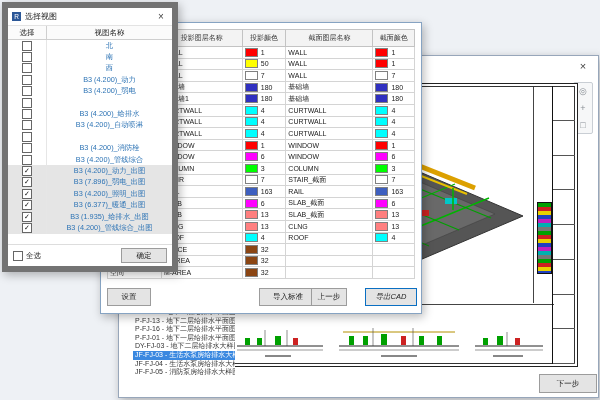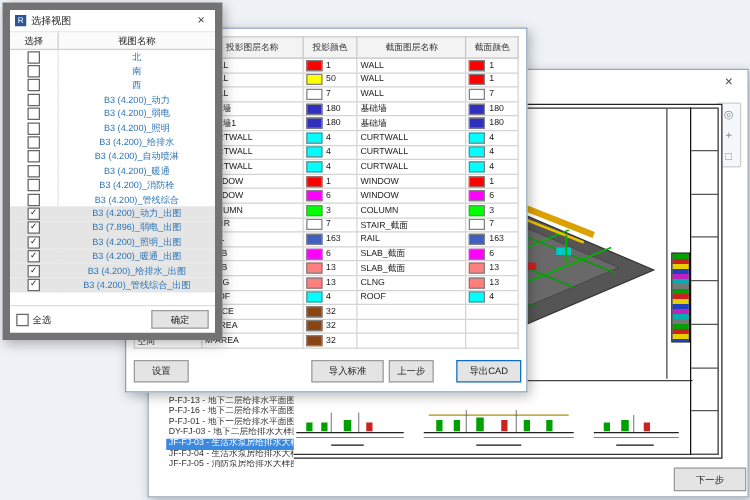--- a/index.html
+++ b/index.html
@@ -38,23 +38,23 @@
   .layer-dialog{left:100px;top:22px;width:322px;height:292px;border:1px solid #86a3c2;z-index:20;padding:6px;box-sizing:border-box;}
   table.layers{border-collapse:collapse;table-layout:fixed;width:308px;font-size:7px;}
   table.layers th{height:14px;background:#f3f3f3;border:1px solid #c3c3c3;font-weight:normal;color:#333;
                   white-space:nowrap;overflow:hidden;}
   table.layers td{height:10.6px;border:1px solid #d4d4d4;padding:0 2px;white-space:nowrap;overflow:hidden;background:#fff;}
   table.layers td.cat{color:#333;}
   .sw{display:inline-block;width:11px;height:7px;border:1px solid #808080;vertical-align:middle;margin-right:3px;}
   .cnum{vertical-align:middle;}
   .ld-buttons .btn{position:absolute;height:18px;}
   .btn-settings{left:6px;bottom:7px;width:44px;}
-  .btn-import{left:148px;bottom:7px;width:58px;}
+  .btn-import{left:158px;bottom:7px;width:58px;}
   .btn-prev{left:210px;bottom:7px;width:36px;}
-  .btn-export{left:264px;bottom:7px;width:52px;border-color:#0a6fc2;}
+  .btn-export{left:264px;bottom:7px;width:52px;border-color:#0a6fc2;font-style:italic;}
 
   
   .view-dialog{left:2px;top:2px;width:164px;height:258px;border:6px solid #737373;z-index:30;}
   .vd-title{height:17px;display:flex;align-items:center;padding:0 4px;font-size:8px;border-bottom:1px solid #e3e3e3;}
   .vd-icon{width:9px;height:9px;background:#2b5797;color:#fff;font-size:6.5px;line-height:9px;
            text-align:center;margin-right:4px;}
   .vd-close{margin-left:auto;font-size:10px;color:#444;width:14px;text-align:center;}
   .vd-head{display:flex;height:13px;font-size:7.5px;align-items:center;border-bottom:1px solid #cfcfcf;background:#fbfbfb;font-family:Liberation Serif, serif;}
   .vd-head .c1{width:38px;text-align:center;border-right:1px solid #cfcfcf;height:100%;line-height:13px;}
   .vd-head .c2{flex:1;text-align:center;}
@@ -385,39 +385,37 @@
       <div class="vrow">
         <span class="cbcell">
           <span class="cb"></span>
         </span>
         <span class="vlabel">B3 (4.200)_弱电</span>
       </div>
       <div class="vrow">
         <span class="cbcell">
           <span class="cb"></span>
         </span>
-        <span class="vlabel">B3 (4.200)_照明</span>
       </div>
       <div class="vrow">
         <span class="cbcell">
           <span class="cb"></span>
         </span>
         <span class="vlabel">B3 (4.200)_给排水</span>
       </div>
       <div class="vrow">
         <span class="cbcell">
           <span class="cb"></span>
         </span>
         <span class="vlabel">B3 (4.200)_自动喷淋</span>
       </div>
       <div class="vrow">
         <span class="cbcell">
           <span class="cb"></span>
         </span>
-        <span class="vlabel">B3 (4.200)_暖通</span>
       </div>
       <div class="vrow">
         <span class="cbcell">
           <span class="cb"></span>
         </span>
         <span class="vlabel">B3 (4.200)_消防栓</span>
       </div>
       <div class="vrow">
         <span class="cbcell">
           <span class="cb"></span>
@@ -439,27 +437,27 @@
       <div class="vrow sel">
         <span class="cbcell">
           <span class="cb">✓</span>
         </span>
         <span class="vlabel">B3 (4.200)_照明_出图</span>
       </div>
       <div class="vrow sel">
         <span class="cbcell">
           <span class="cb">✓</span>
         </span>
-        <span class="vlabel">B3 (4.200)_暖通_出图</span>
-      </div>
-      <div class="vrow sel">
-        <span class="cbcell">
-          <span class="cb">✓</span>
-        </span>
-        <span class="vlabel">B3 (4.200)_给排水_出图</span>
+        <span class="vlabel">B3 (6.377)_暖通_出图</span>
+      </div>
+      <div class="vrow sel">
+        <span class="cbcell">
+          <span class="cb">✓</span>
+        </span>
+        <span class="vlabel">B3 (1.935)_给排水_出图</span>
       </div>
       <div class="vrow sel">
         <span class="cbcell">
           <span class="cb">✓</span>
         </span>
         <span class="vlabel">B3 (4.200)_管线综合_出图</span>
       </div>
     </div>
   <div class="vd-bottom">
     <span class="cb"></span>

